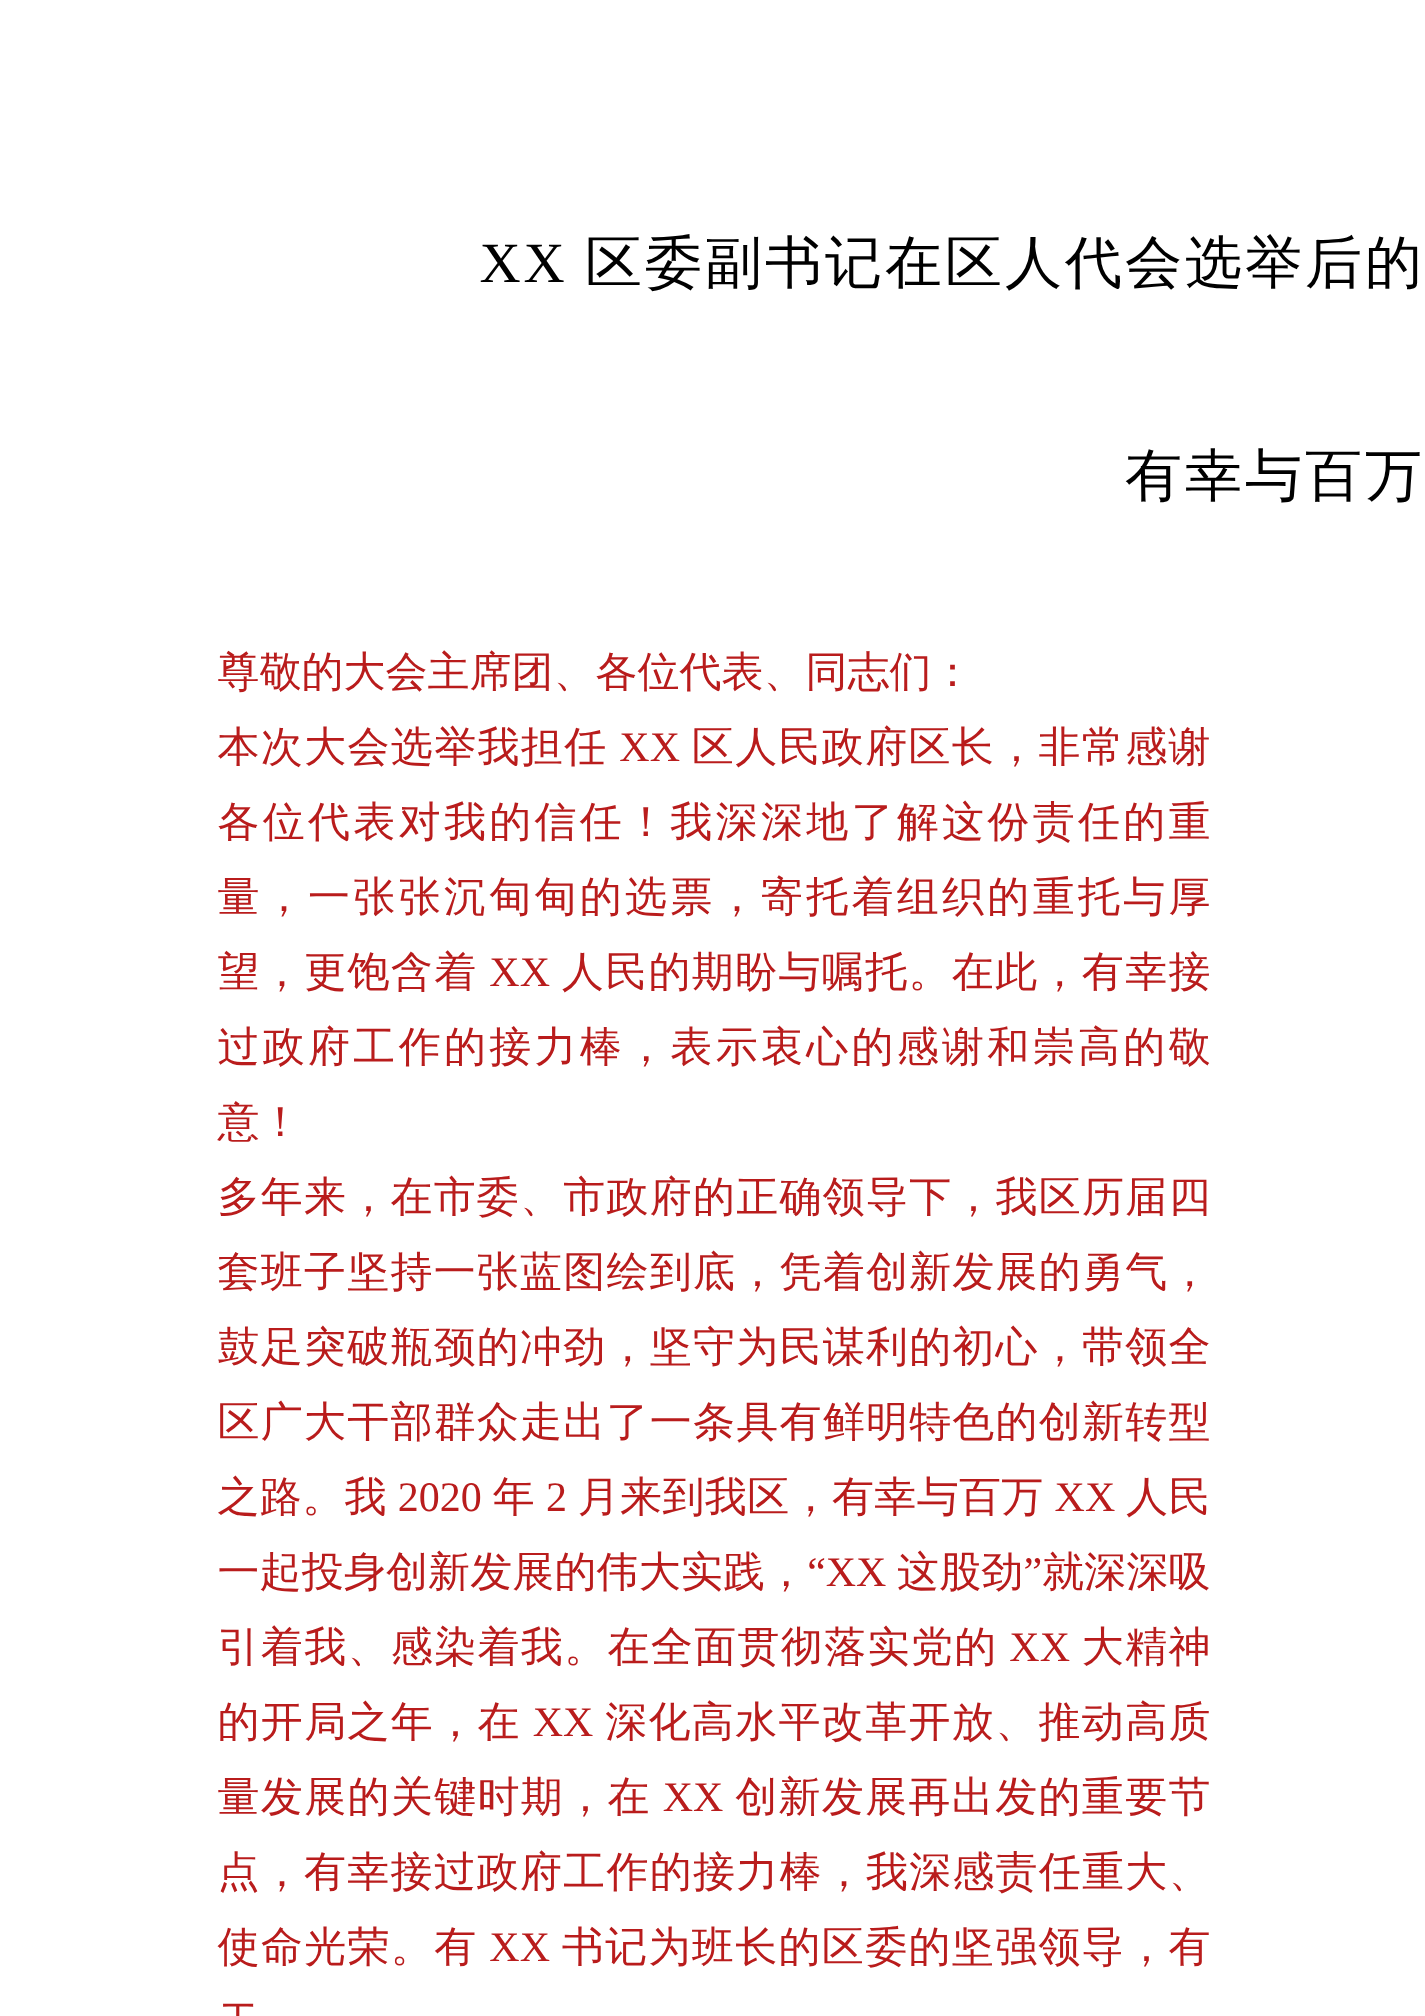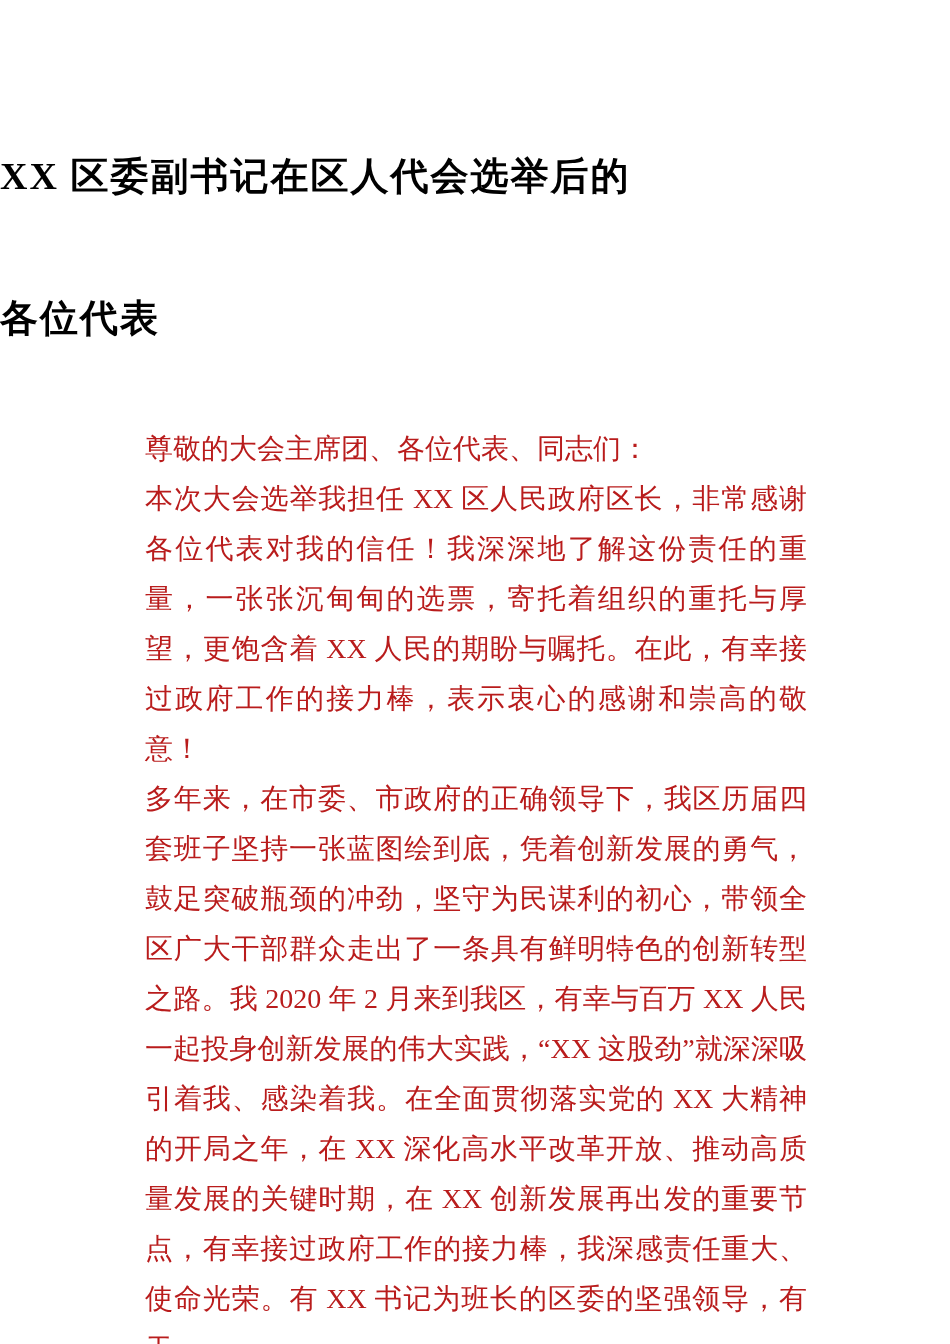--- a/index.html
+++ b/index.html
@@ -15,22 +15,22 @@
     background: #ffffff;
     color: #000000;
     overflow: hidden;
     font-family: "Liberation Serif", "DejaVu Serif", serif;
   }
   .doc-title {
     margin: 105px 0 0 0;
     padding: 0;
     font-size: 38px;
     line-height: 142px;
-    font-weight: 700;
-    text-align: left;
+    font-weight: 400;
+    text-align: right;
     letter-spacing: 2px;
     color: #000000;
   }
   .title-line {
     display: block;
     white-space: nowrap;
   }
   .doc-body {
     margin: 35px 0 0 145px;
     width: 662px;
@@ -47,21 +47,21 @@
     text-indent: 0;
   }
 </style>
 </head>
 <body>
 
 <div class="page">
 
   <h1 class="doc-title">
     <span class="title-line">XX 区委副书记在区人代会选举后的</span>
-    <span class="title-line">各位代表</span>
+    <span class="title-line">有幸与百万</span>
   </h1>
 
   <div class="doc-body">
     <p>尊敬的大会主席团、各位代表、同志们：</p>
     <p>本次大会选举我担任 XX 区人民政府区长，非常感谢各位代表对我的信任！我深深地了解这份责任的重量，一张张沉甸甸的选票，寄托着组织的重托与厚望，更饱含着 XX 人民的期盼与嘱托。在此，有幸接过政府工作的接力棒，表示衷心的感谢和崇高的敬意！</p>
     <p>多年来，在市委、市政府的正确领导下，我区历届四套班子坚持一张蓝图绘到底，凭着创新发展的勇气，鼓足突破瓶颈的冲劲，坚守为民谋利的初心，带领全区广大干部群众走出了一条具有鲜明特色的创新转型之路。我 2020 年 2 月来到我区，有幸与百万 XX 人民一起投身创新发展的伟大实践，“XX 这股劲”就深深吸引着我、感染着我。在全面贯彻落实党的 XX 大精神的开局之年，在 XX 深化高水平改革开放、推动高质量发展的关键时期，在 XX 创新发展再出发的重要节点，有幸接过政府工作的接力棒，我深感责任重大、使命光荣。有 XX 书记为班长的区委的坚强领导，有干</p>
   </div>
 
 </div>
 

